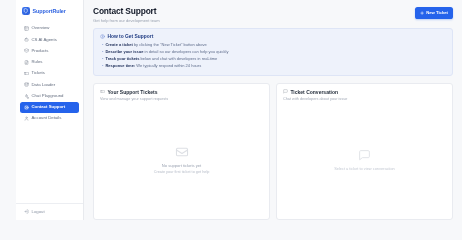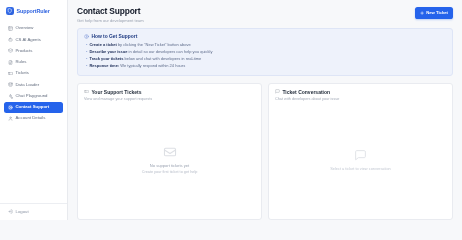--- a/index.html
+++ b/index.html
@@ -4,21 +4,21 @@
 <style>
   * { margin:0; padding:0; box-sizing:border-box; }
   html,body { width:462px; height:220px; overflow:hidden; }
   body {
     font-family:"Liberation Sans", sans-serif;
     background:#f7f8fa;
     color:#1f2937;
     font-size:4px;
     -webkit-font-smoothing:antialiased;
   }
-  .app { display:flex; width:462px; height:220px; }
+  .app { display:flex; width:462px; height:220px;padding-left:16px; }
 
   
   .sidebar {
     width:68px; height:220px;
     background:#ffffff;
     border-right:1px solid #e8eaee;
     display:flex; flex-direction:column;
     flex:0 0 68px;
   }
   .brand {

